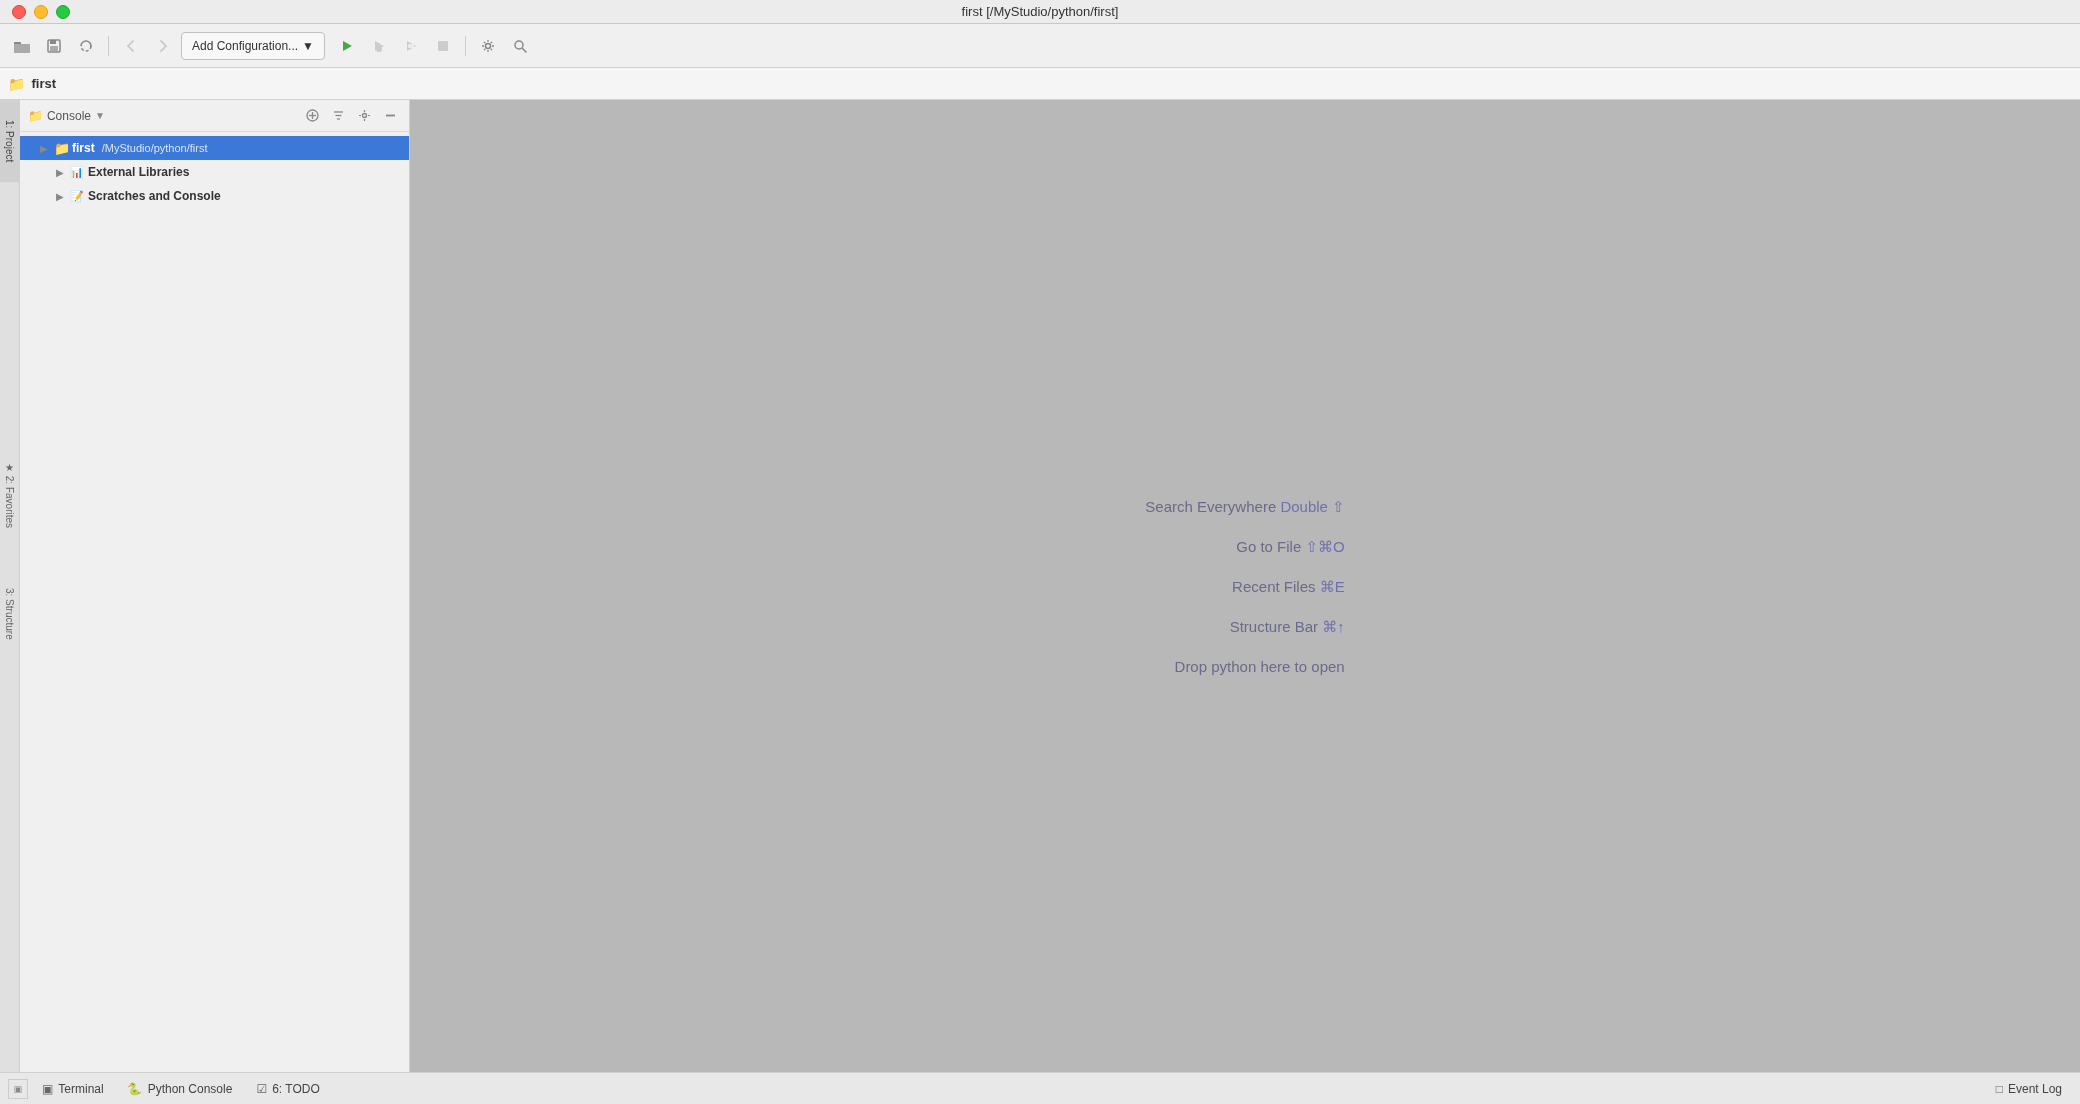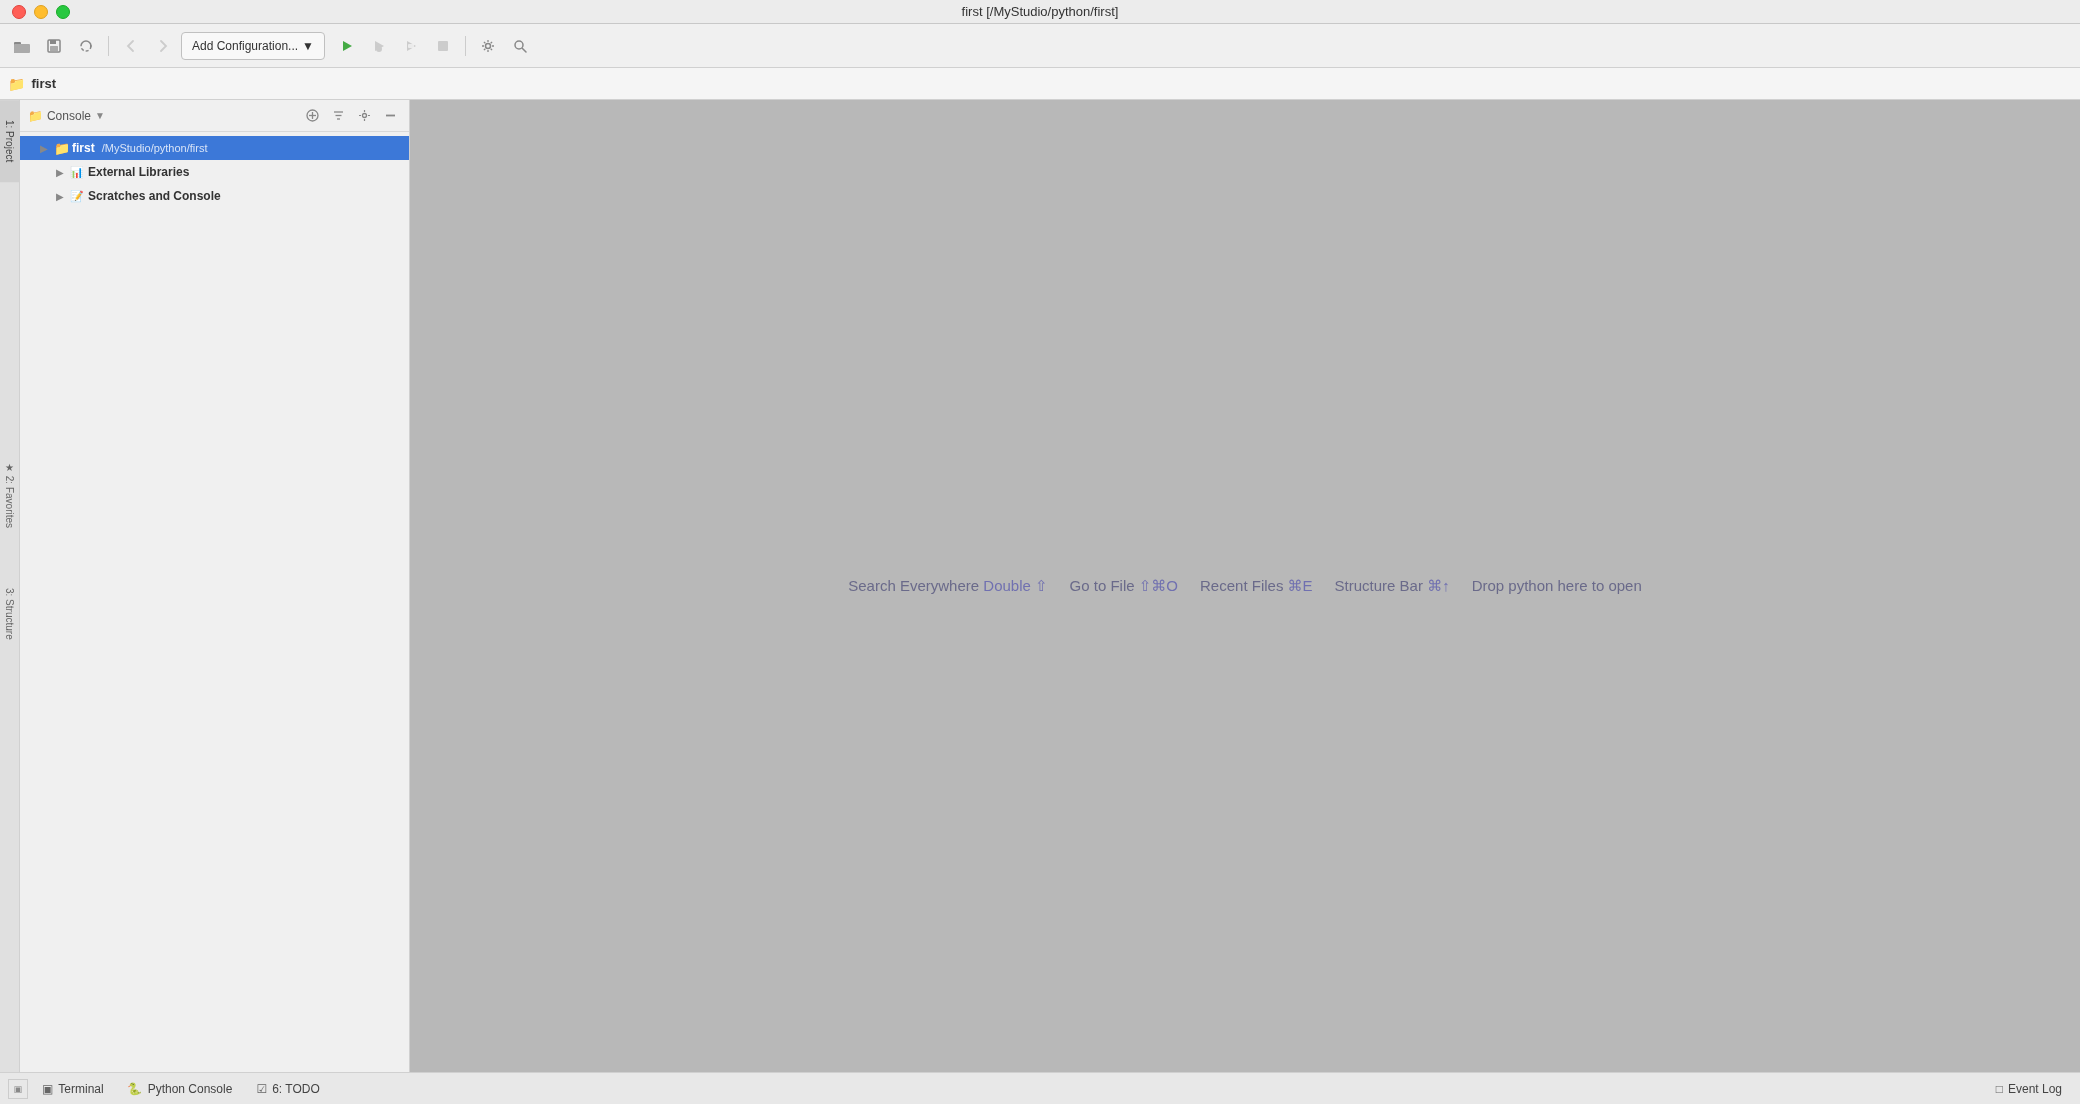--- a/index.html
+++ b/index.html
@@ -193,21 +193,21 @@
     .editor-area {
       flex: 1;
       background: #b8b8b8;
       display: flex;
       align-items: center;
       justify-content: center;
       position: relative;
     }
     .editor-hints {
       display: flex;
-      flex-direction: row;
+      flex-direction: column;
       gap: 22px;
       text-align: right;
     }
     .hint-line {
       font-size: 15px;
       color: #6a6a8a;
     }
     .hint-shortcut {
       color: #7070b0;
     }

